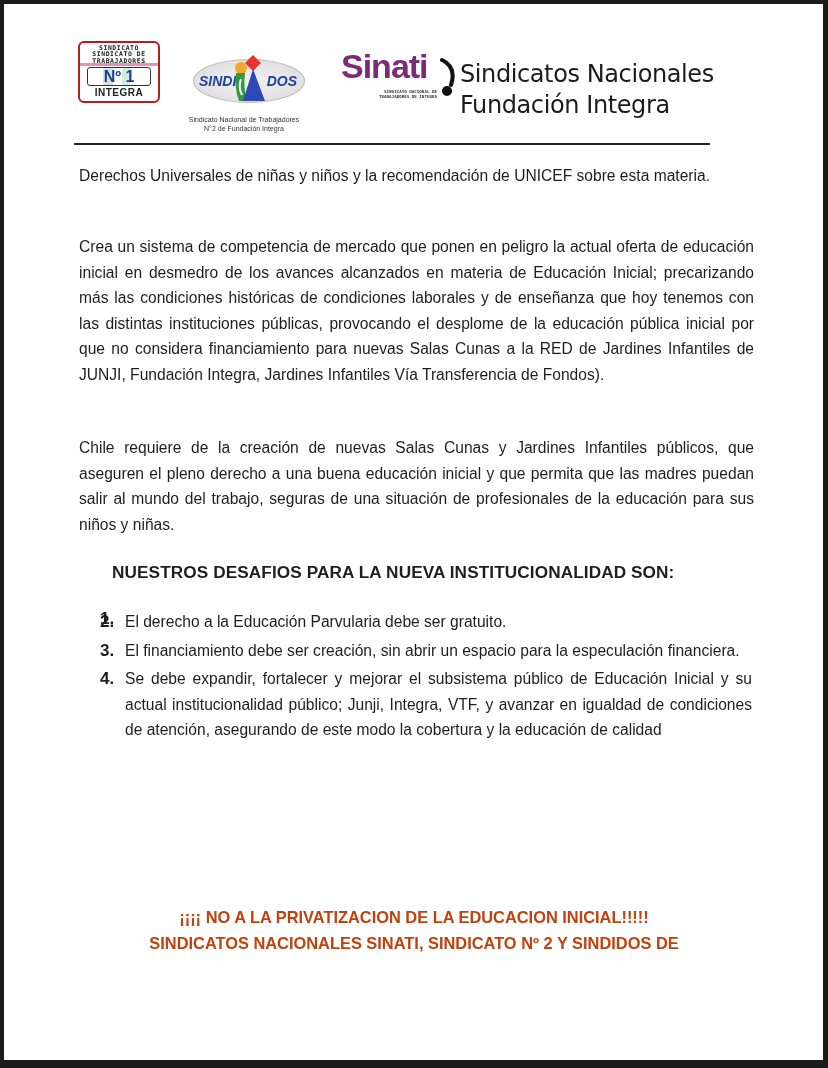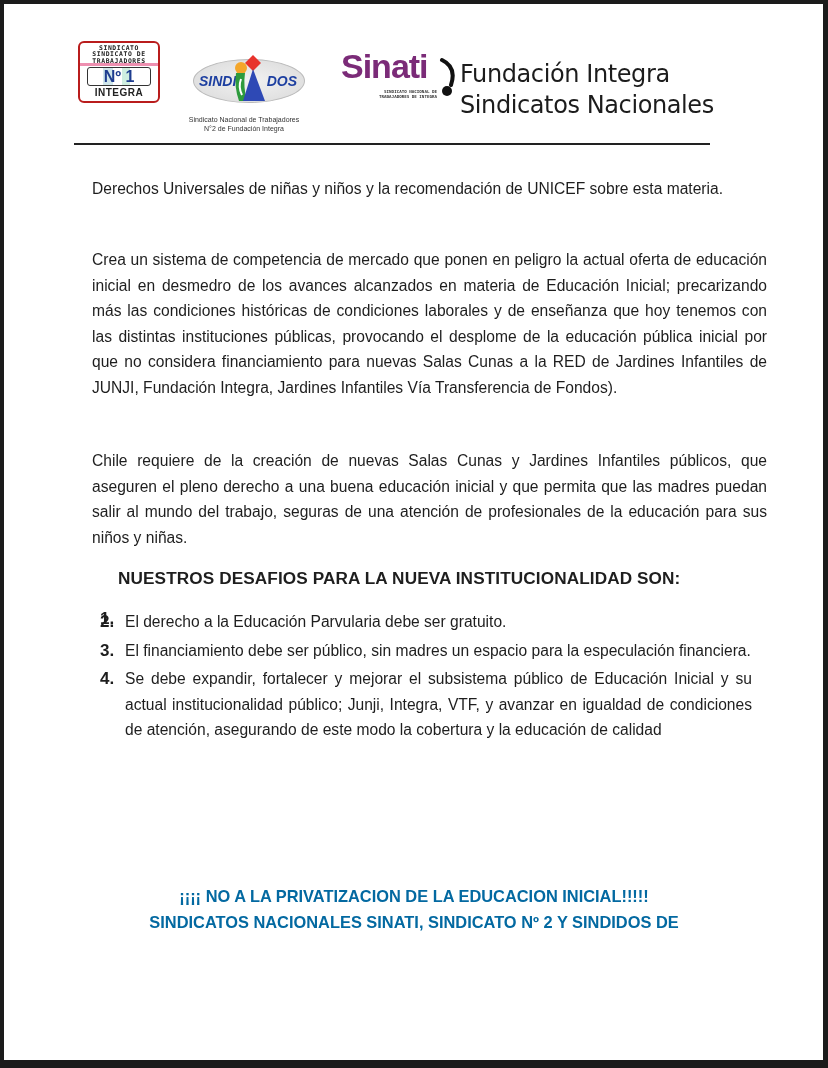--- a/index.html
+++ b/index.html
@@ -78,43 +78,43 @@
       font-family: "DejaVu Sans", sans-serif; font-size: 24px; line-height: 31px; color: #1c1c1c;
       letter-spacing: -0.4px;
     }
     .header-rule {
       position: absolute; left: 70px; top: 139px; width: 636px; height: 2px; background: #222;
     }
     
     .para {
       position: absolute; left: 73px; width: 675px;
       font-family: "Liberation Sans", sans-serif; font-size: 15.6px; line-height: 25.6px;
-      text-align: justify; color: #1e1e1e; margin: 15px;
+      text-align: justify; color: #1e1e1e; margin: 2px;
     }
     .p1 { top: 157px; }
     .p2 { top: 228px; }
     .p3 { top: 429px; }
     .section-heading {
       position: absolute; left: 104px; top: 554px; width: 640px;
       font-family: "Liberation Sans", sans-serif; font-weight: bold; font-size: 17.2px;
-      color: #1e1e1e; letter-spacing: 0.1px; margin: 10px;
+      color: #1e1e1e; letter-spacing: 0.1px; margin: 4px;
     }
     .list { position: absolute; left: 96px; top: 602px; width: 652px; margin: 0; padding: 0; list-style: none; }
     .list li {
       position: relative; padding-left: 25px; margin-bottom: 3px;
       font-family: "Liberation Sans", sans-serif; font-size: 15.6px; line-height: 25.6px;
       text-align: justify; color: #1e1e1e;
     }
     .list li .num {
       position: absolute; left: 0; top: 0; font-weight: bold; font-size: 17px;
     }
     .closing {
-      position: absolute; left: 80px; top: 879px; width: 660px;
+      position: absolute; left: 80px; top: 900px; width: 660px;
       font-family: "Liberation Sans", sans-serif; font-weight: bold; font-size: 16.4px;
-      line-height: 26px; text-align: center; color: #0369a1; margin: 0;
+      line-height: 26px; text-align: center; color: #c2410c; margin: 0;
     }
   </style>
 </head>
 <body>
 
 <div class="page">
 
   <div class="logo1">
     <div class="top">
       <div>SINDICATO</div>
@@ -149,42 +149,42 @@
       <div>SINDICATO NACIONAL DE</div>
       <div>TRABAJADORES DE INTEGRA</div>
     </div>
     <svg width="20" height="48" viewBox="0 0 20 48">
       <path d="M3,3 Q18,10 12,28" stroke="#111" stroke-width="4" fill="none" stroke-linecap="round"></path>
       <circle cx="8" cy="34" r="5" fill="#111"></circle>
     </svg>
   </div>
 
   <div class="header-title">
+    <div>Sindicatos Nacionales</div>
     <div>Fundación Integra</div>
-    <div>Sindicatos Nacionales</div>
   </div>
   <div class="header-rule"></div>
 
   <p class="para p1">Derechos Universales de niñas y niños y la recomendación de UNICEF sobre esta materia.</p>
   <p class="para p2">Crea un sistema de competencia de mercado que ponen en peligro la actual oferta de educación inicial en desmedro de los avances alcanzados en materia de Educación Inicial; precarizando más las condiciones históricas de condiciones laborales y de enseñanza que hoy tenemos con las distintas instituciones públicas, provocando el desplome de la educación pública inicial por que no considera financiamiento para nuevas Salas Cunas a la RED de Jardines Infantiles de JUNJI, Fundación Integra, Jardines Infantiles Vía Transferencia de Fondos).</p>
-  <p class="para p3">Chile requiere de la creación de nuevas Salas Cunas y Jardines Infantiles públicos, que aseguren el pleno derecho a una buena educación inicial y que permita que las madres puedan salir al mundo del trabajo, seguras de una atención de profesionales de la educación para sus niños y niñas.</p>
+  <p class="para p3">Chile requiere de la creación de nuevas Salas Cunas y Jardines Infantiles públicos, que aseguren el pleno derecho a una buena educación inicial y que permita que las madres puedan salir al mundo del trabajo, seguras de una situación de profesionales de la educación para sus niños y niñas.</p>
 
   <h2 class="section-heading">NUESTROS DESAFIOS PARA LA NUEVA INSTITUCIONALIDAD SON:</h2>
 
   <ol class="list">
     <li>
       <span class="num">1.</span>
     </li>
     <li>
       <span class="num">2.</span>
       <span>El derecho a la Educación Parvularia debe ser gratuito.</span>
     </li>
     <li>
       <span class="num">3.</span>
-      <span>El financiamiento debe ser público, sin madres un espacio para la especulación financiera.</span>
+      <span>El financiamiento debe ser creación, sin abrir un espacio para la especulación financiera.</span>
     </li>
     <li>
       <span class="num">4.</span>
       <span>Se debe expandir, fortalecer y mejorar el subsistema público de Educación Inicial y su actual institucionalidad público; Junji, Integra, VTF, y avanzar en igualdad de condiciones de atención, asegurando de este modo la cobertura y la educación de calidad</span>
     </li>
   </ol>
 
   <div class="closing">
     <div>¡¡¡¡ NO A LA PRIVATIZACION DE LA EDUCACION INICIAL!!!!!</div>
     <div>SINDICATOS NACIONALES SINATI, SINDICATO Nº 2 Y SINDIDOS DE</div>

